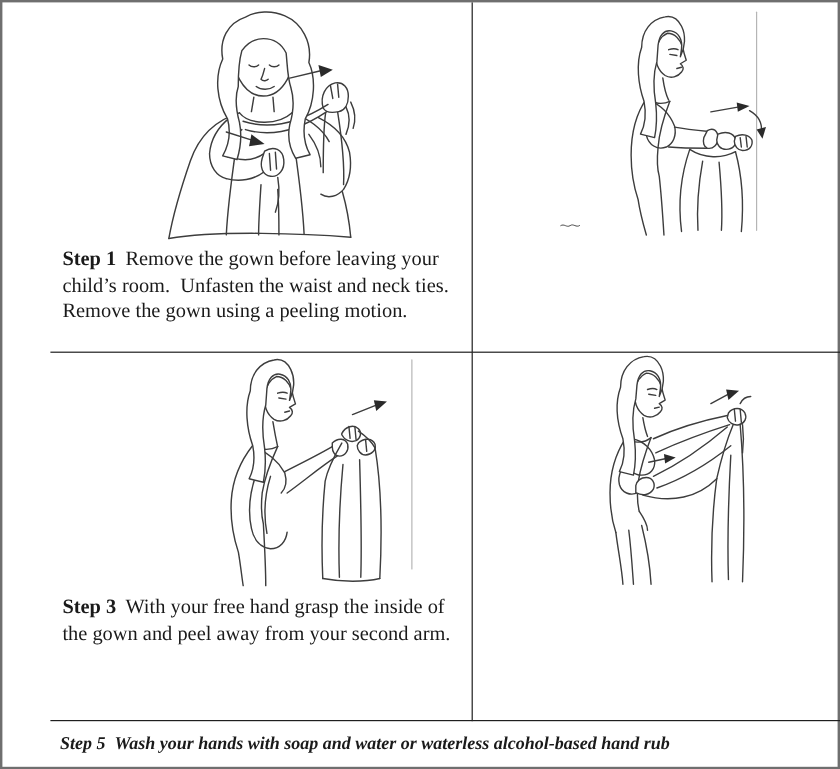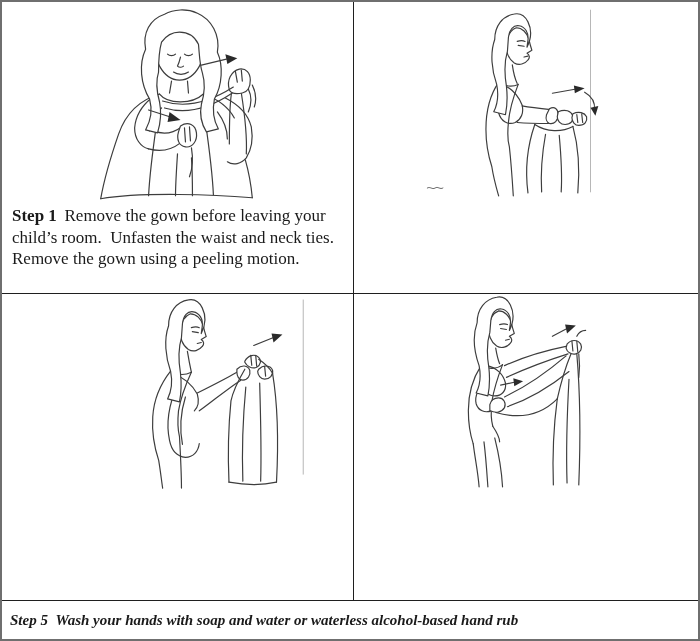--- a/index.html
+++ b/index.html
@@ -1,20 +1,20 @@
 <!DOCTYPE html>
 <html><head>
 <meta charset="utf-8">
 <style>
   html,body{margin:0;padding:0;background:#fff;}
   .sheet{
     width:700px;height:641px;box-sizing:border-box;
     border:2px solid #6f6f6f;background:#fff;
     display:grid;grid-template-columns:352px 344px;grid-template-rows:292px 307px 38px;
-    font-family:"Liberation Serif","DejaVu Serif",serif;color:#1a1a1a;
+    font-family:"Liberation Serif","DejaVu Serif",serif;color:#1a1a1a;padding-left:40px;
   }
   .cell{box-sizing:border-box;height:100%;display:flex;flex-direction:column;overflow:hidden;}
   .cell.bb{border-bottom:1px solid #1f1f1f;}
   .cell.br{border-right:1px solid #1f1f1f;}
   .figure{width:100%;display:flex;justify-content:center;align-items:flex-end;}
   .row1 .figure{height:200px;}
   .row2 .figure{height:198px;}
   .figure svg{display:block;}
   .caption{
     margin:0;padding:3px 10px 0 10px;
@@ -173,20 +173,21 @@
         <path d="M186,58 C187,64 188,70 190,79"></path>
         <path d="M175,58 C174,64 172,70 169,78"></path>
         <path class="wf" d="M187,6 C175,8 167,18 167,32 C162,46 164,64 169,78 C171,88 170,98 166,106 L178,109 C180,99 180,89 179,80 C177,68 177,54 180,44 L181,30 C182,22 186,17 192,18 C198,19 202,25 201,33 L200,40 C204,32 205,22 201,14 C197,6 192,5 187,6 Z"></path>
 
         <g>
           <path d="M253,52 L273,44"></path>
             <polygon class="ah" points="271,40 282,41 273,49"></polygon>
         </g>
       </svg>
     </div>
+    <p class="caption"><strong class="step-label">Step 3</strong><span class="step-text">With your free hand grasp the inside of the gown and peel away from your second arm.</span></p>
   </section>
 
   <section class="cell row2 bb">
     <div class="figure">
       <svg class="art" width="344" height="198" viewBox="0 0 352 200">
 
         <path d="M130,72 C121,86 117,102 117,118 C117,132 119,143 122,152"></path>
         <path d="M152,71 C147,84 143,97 141,109 C140,119 140,127 142,134"></path>
         <path d="M130,72 C137,76 146,76 152,71"></path>
 

